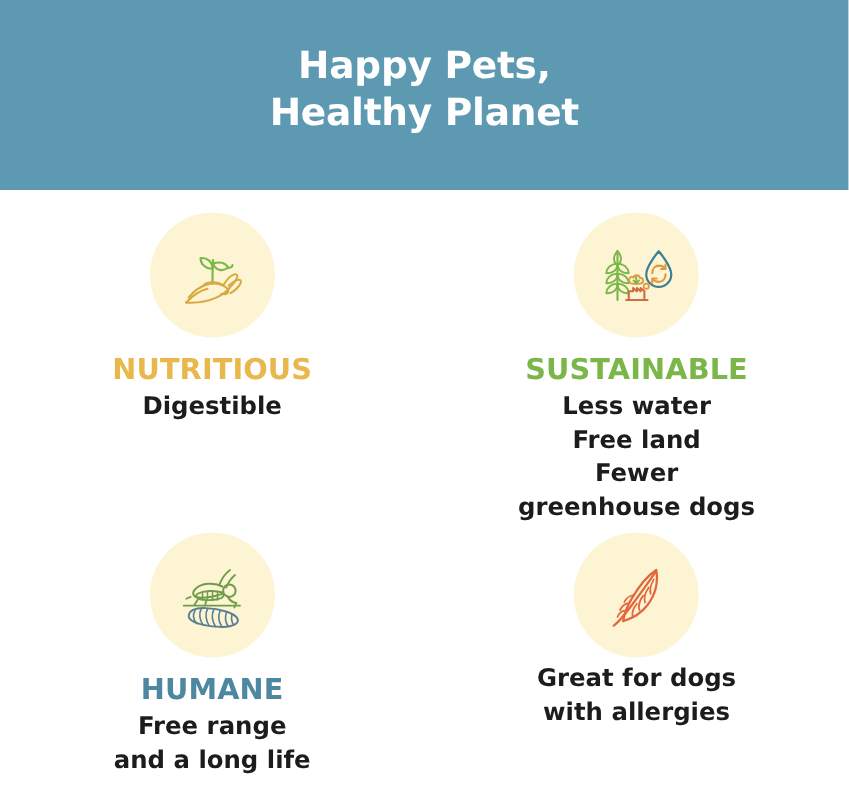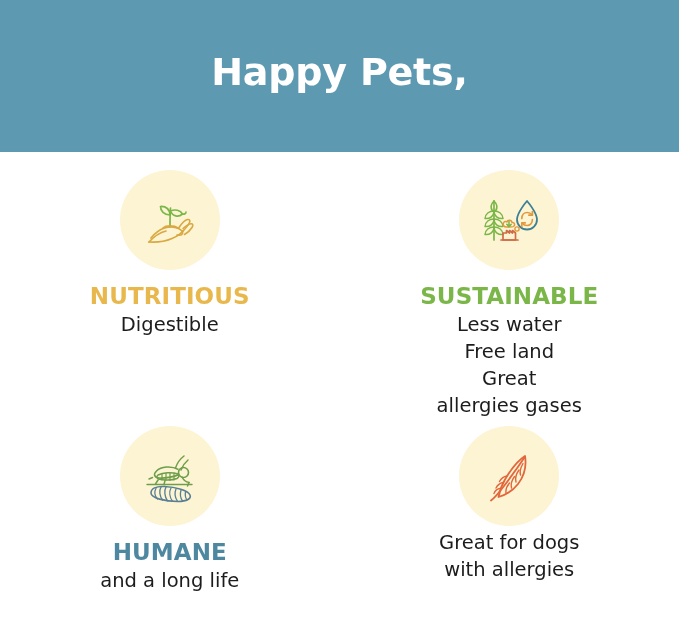--- a/index.html
+++ b/index.html
@@ -30,21 +30,21 @@
     background: #5d9ab2;
     display: flex;
     flex-direction: column;
     align-items: center;
     justify-content: center;
     padding-bottom: 8px;
   }
 
   .banner-line {
     color: #ffffff;
-    font-size: 38px;
+    font-size: 30px;
     font-weight: 700;
     line-height: 1.28;
     letter-spacing: -0.2px;
     text-align: left;
     white-space: nowrap;
   }
 
   
   .grid {
     width: 100%;
@@ -92,32 +92,33 @@
   .t-sustainable    { color: #7ab648; }
   .t-humane         { color: #4e87a0; }
   .t-hypoallergenic { color: #e96c3c; }
 
   .cell-lines {
     margin-top: 4px;
     text-align: center;
     color: #1c1c1c;
     font-size: 19.5px;
     line-height: 1.38;
-    font-weight: 400;
+    font-weight: 700;
   }
 
   .cell-lines div { white-space: nowrap; }
 </style>
 </head>
 <body>
 
 <div class="infographic">
 
   <div class="banner">
     <div class="banner-line">Happy Pets,</div>
+    <div class="banner-line">Healthy Planet</div>
   </div>
 
   <div class="grid">
 
     <div class="cell">
       <div class="icon-circle">
         <span>
           <svg width="62" height="62" viewBox="0 0 62 62" fill="none">
 
             <path d="M31 38 C31 30 31 24 31.5 19" stroke="#7ab648" stroke-width="1.7" stroke-linecap="round" fill="none"></path>
@@ -186,22 +187,22 @@
             <path d="M55.4 23.6 L55.4 27.2 L51.9 27.2" stroke="#e09a3e" stroke-width="1.7" fill="none" stroke-linecap="round" stroke-linejoin="round"></path>
             <path d="M55.4 31.5 C55.4 35.2 53 37.5 49.9 37.5 C48 37.5 46.4 36.7 45.3 35.3" stroke="#e09a3e" stroke-width="1.7" fill="none" stroke-linecap="round"></path>
             <path d="M44.8 38.4 L44.8 34.8 L48.3 34.8" stroke="#e09a3e" stroke-width="1.7" fill="none" stroke-linecap="round" stroke-linejoin="round"></path>
           </svg>
         </span>
       </div>
       <div class="cell-title t-sustainable">SUSTAINABLE</div>
       <div class="cell-lines">
         <div>Less water</div>
         <div>Free land</div>
-        <div>Great</div>
-        <div>allergies gases</div>
+        <div>Fewer</div>
+        <div>greenhouse dogs</div>
       </div>
     </div>
 
     <div class="cell row2">
       <div class="icon-circle">
         <span>
           <svg width="64" height="64" viewBox="0 0 64 64" fill="none">
 
             <path d="M46 12 C42 15 39 19.5 37.5 24" stroke="#6f9e4a" stroke-width="1.5" stroke-linecap="round" fill="none"></path>
             <path d="M50 16 C47 18.5 44.5 22 43 26" stroke="#6f9e4a" stroke-width="1.5" stroke-linecap="round" fill="none"></path>
@@ -233,20 +234,21 @@
             <path d="M28 43.2 C26 46.5 26.5 52.5 29.5 56.8" stroke="#5a7f93" stroke-width="1.3" fill="none" stroke-linecap="round"></path>
             <path d="M33 44 C31 47.5 31.5 53 34.5 57.3" stroke="#5a7f93" stroke-width="1.3" fill="none" stroke-linecap="round"></path>
             <path d="M38 45 C36.5 48.5 37 53.5 39.5 57.4" stroke="#5a7f93" stroke-width="1.3" fill="none" stroke-linecap="round"></path>
             <path d="M43 46.3 C42 49.5 42.5 54 44.5 57" stroke="#5a7f93" stroke-width="1.3" fill="none" stroke-linecap="round"></path>
             <path d="M47.5 48 C47 50.5 47.5 54 49 56" stroke="#5a7f93" stroke-width="1.3" fill="none" stroke-linecap="round"></path>
           </svg>
         </span>
       </div>
       <div class="cell-title t-humane">HUMANE</div>
       <div class="cell-lines">
+        <div>Free range</div>
         <div>and a long life</div>
       </div>
     </div>
 
     <div class="cell row2">
       <div class="icon-circle">
         <span>
           <svg width="58" height="58" viewBox="0 0 58 58" fill="none">
 
             <path d="M45 9 C46.5 18 44.5 28.5 38 37 C33.5 43 26.5 47.5 18.5 50

